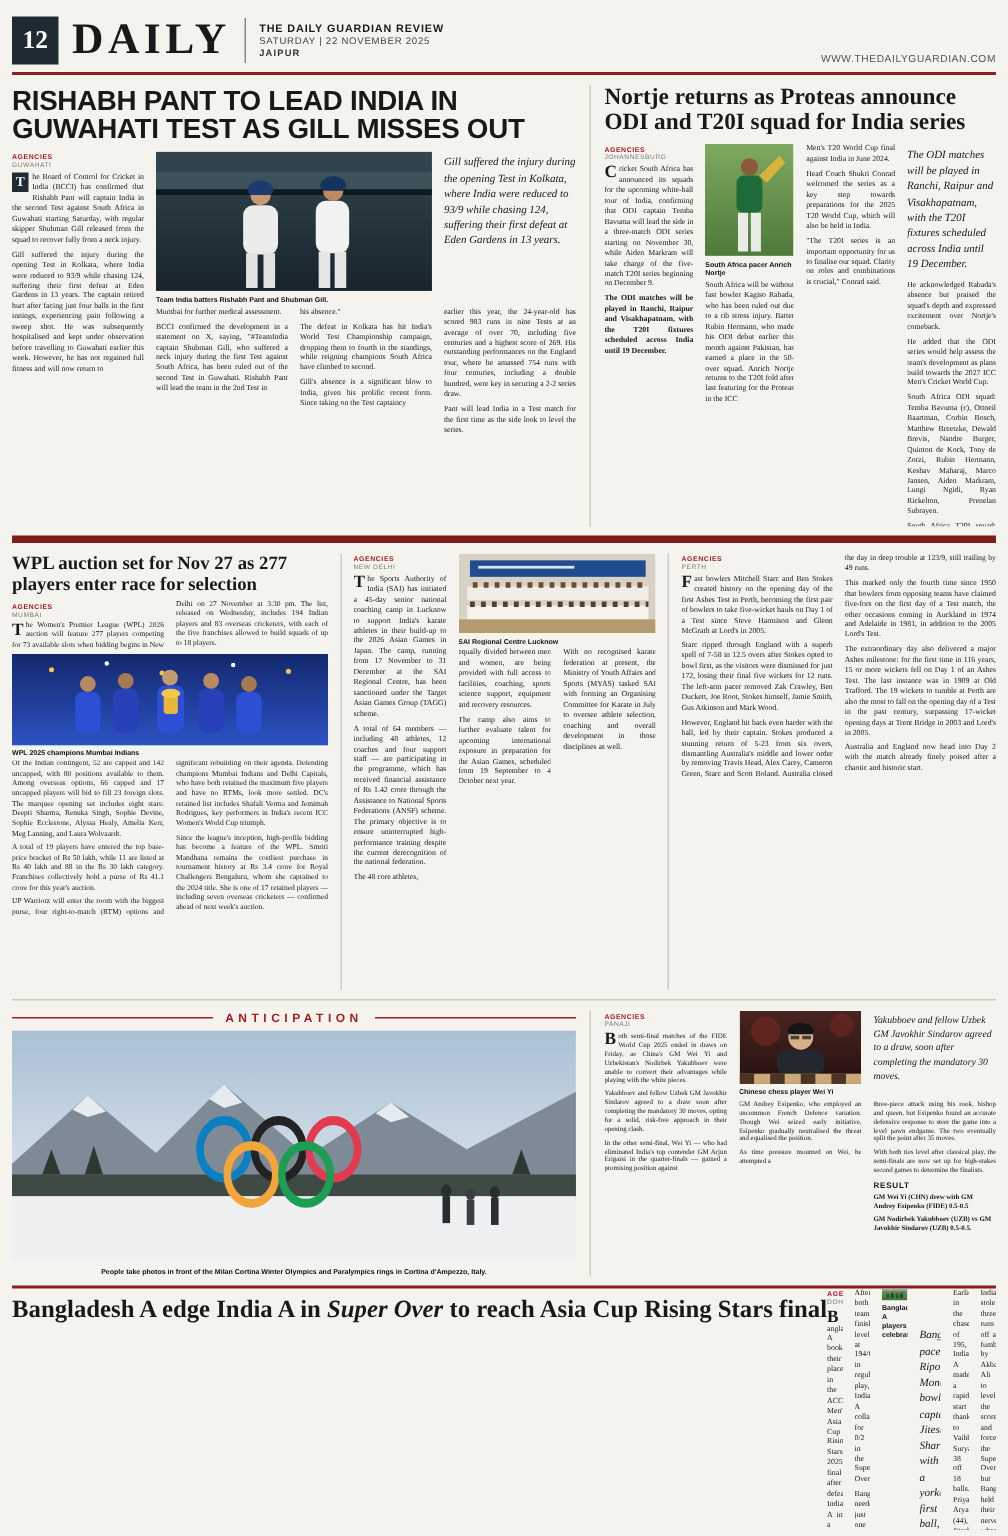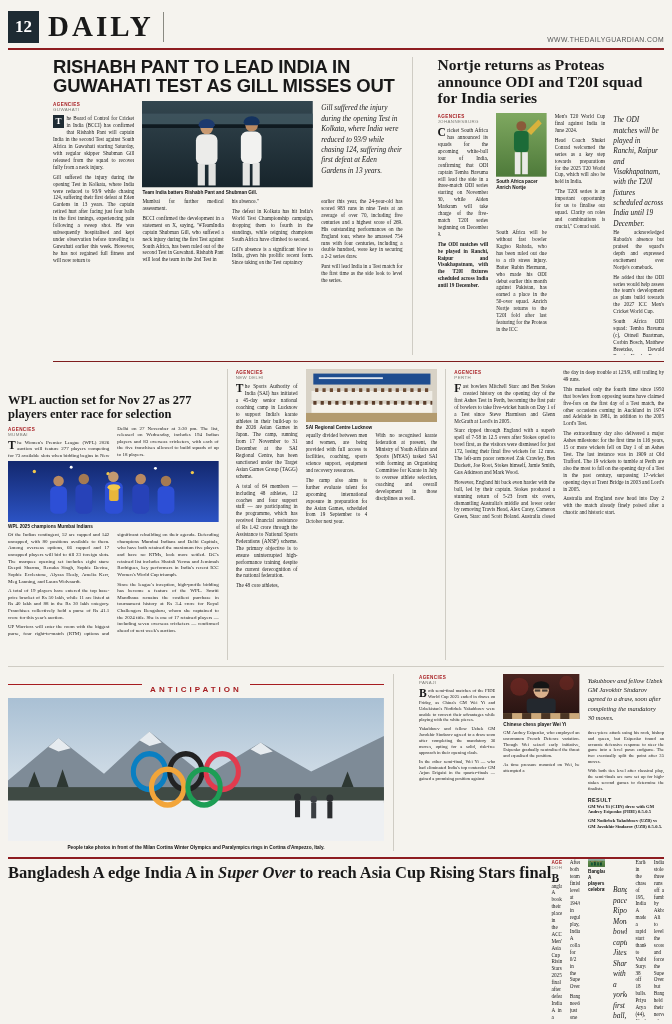--- a/index.html
+++ b/index.html
@@ -42,26 +42,26 @@
   
   h1,h2 { font-weight:700; }
   .pant-headline { font-family:"Liberation Sans", sans-serif; font-size:18.5px; line-height:1.04; letter-spacing:-.2px; margin-bottom:6px; }
   .nortje-headline { font-family:"Liberation Serif", serif; font-size:15.5px; line-height:1.08; margin-bottom:6px; }
   .mid-headline { font-family:"Liberation Serif", serif; font-size:12.5px; line-height:1.1; margin-bottom:4px; }
   .chess-headline { font-family:"Liberation Serif", serif; font-size:14px; line-height:1.12; margin-bottom:4px; }
   .bd-headline { font-family:"Liberation Serif", serif; font-size:16.5px; line-height:1.1; margin:5px 0 5px; }
   .bd-headline em { font-style:italic; }
 
   
-  .top-section { height:312px; display:grid; grid-template-columns:1.42fr 1fr; border-bottom:1px solid #7f1d1d; padding:7px 0 6px;margin-left:45px; }
+  .top-section { height:312px; display:grid; grid-template-columns:1.42fr 1fr; border-bottom:5px solid #7f1d1d; padding:7px 0 6px; }
   .top-left { padding-right:9px; }
-  .top-right { border-left:1px solid #cfccc4; padding-left:25px; }
+  .top-right { border-left:1px solid #cfccc4; padding-left:9px; }
   .mid-section { height:305px; display:grid; grid-template-columns:1fr 1fr 1fr; border-bottom:1px solid #cfccc4; padding:7px 0 6px; }
   .mid-col { padding:0 8px; height:100%; min-height:0; }
-  .mid-col:first-child { padding-left:0;margin-top:25px; }
+  .mid-col:first-child { padding-left:0; }
   .mid-col:last-child { padding-right:0; }
   .mid-col + .mid-col { border-left:1px solid #cfccc4; }
   .low-section { height:190px; display:grid; grid-template-columns:1.42fr 1fr; padding:7px 0 6px; }
   .bottom-wrap { flex:1; min-height:0; display:flex; flex-direction:row; }
   .wpl-text p { font-size:5px; }
 
   
   .pant-body { grid-template-columns:repeat(4,1fr); grid-template-rows:auto minmax(0,1fr); }
   .pant-c1 { grid-row:1/3; grid-column:1; }
   .pant-fig { grid-row:1; grid-column:2/4; }
@@ -94,38 +94,43 @@
   .ch-c2 { grid-row:2; grid-column:2; }
   .ch-q { grid-row:1; grid-column:3; }
   .ch-c3wrap { grid-row:2; grid-column:3; display:flex; flex-direction:column; }
   .result-heading { font:700 5.4px "Liberation Sans", sans-serif; letter-spacing:.5px; margin:2px 0 1px; }
   .results p { font-weight:700; text-align:left; }
 
   
   .anticipation { display:flex; flex-direction:column; min-height:0; overflow:hidden; }
   .kicker { display:flex; align-items:center; gap:8px; margin-bottom:4px; }
   .kicker::before, .kicker::after { content:""; flex:1; border-top:1px solid #a61c20; }
-  .kicker span { color:#a61c20; font:700 8px "Liberation Sans", sans-serif; letter-spacing:3px;margin-top:11px; }
+  .kicker span { color:#a61c20; font:700 8px "Liberation Sans", sans-serif; letter-spacing:3px; }
   .anticipation figure { flex:1; min-height:0; }
   .anticipation figure svg { height:100%; }
 
   
   .bd-body { display:grid; grid-template-columns:1fr 1fr 1.65fr 1.4fr 1fr 1fr; gap:0 8px; flex:1; min-height:0; }
   .bd-body > * { min-height:0; overflow:hidden; }
   .bd-quote { font-size:7.4px;margin-top:24px; }
 </style>
 </head>
 <body>
 
 <div class="page">
 
   <header class="masthead">
     <div class="pageno">12</div>
     <div class="section-title">DAILY</div>
     <div class="mast-div"></div>
+    <div class="pub-block">
+      <div class="pub-name">THE DAILY GUARDIAN REVIEW</div>
+      <div class="pub-date">SATURDAY | 22 NOVEMBER 2025</div>
+      <div class="pub-city">JAIPUR</div>
+    </div>
     <div class="site-url">WWW.THEDAILYGUARDIAN.COM</div>
   </header>
   <div class="rule-red"></div>
 
   <section class="top-section">
 
     <article class="article top-left">
       <h1 class="pant-headline">RISHABH PANT TO LEAD INDIA IN GUWAHATI TEST AS GILL MISSES OUT</h1>
       <div class="bodygrid pant-body">
         <div class="pant-c1 body-text dc-box">

